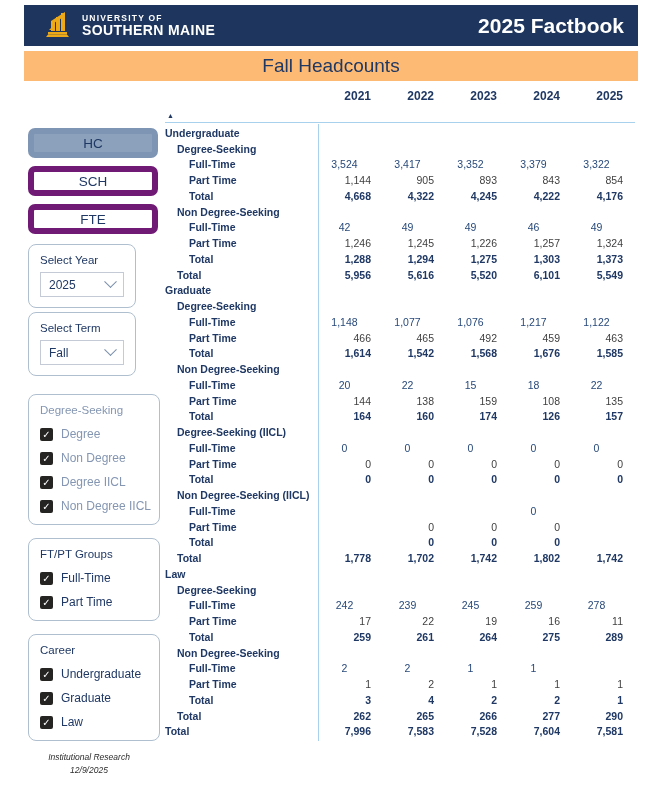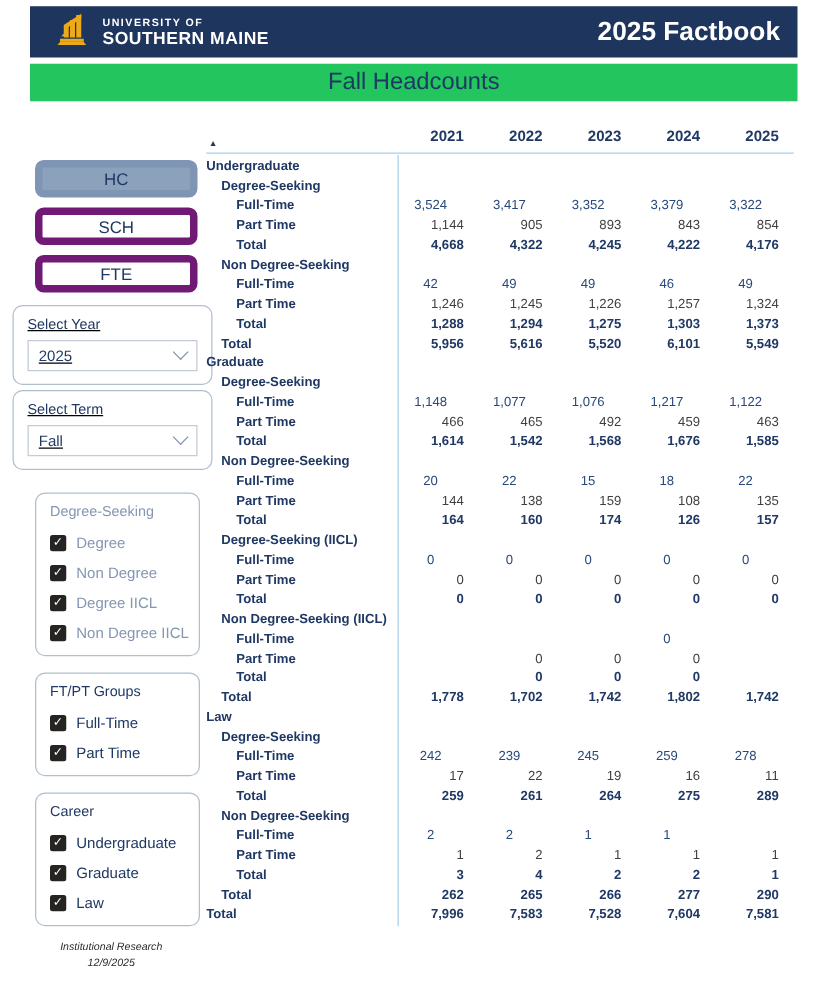--- a/index.html
+++ b/index.html
@@ -12,52 +12,52 @@
             background:#1E355E; display:flex; align-items:center; }
   .logo-wrap { display:flex; align-items:center; gap:8px; padding-left:20px; }
   .logo-text { color:#fff; line-height:1.05; }
   .logo-line1 { font-size:8.5px; font-weight:bold; letter-spacing:1.2px; }
   .logo-line2 { font-size:14px; font-weight:bold; letter-spacing:0.4px; }
   .factbook-title { position:absolute; right:14px; top:50%; transform:translateY(-50%);
                     color:#fff; font-size:21px; font-weight:bold; }
 
   
   .subtitle-bar { position:absolute; left:24px; top:51px; width:614px; height:30px;
-                  background:#22c55e; display:flex; align-items:center; justify-content:center; }
+                  background:#fdba74; display:flex; align-items:center; justify-content:center; }
   .subtitle-text { color:#1F3864; font-size:19px; }
 
   
   .navbtn { position:absolute; left:28px; width:130px; height:30px; border-radius:7px;
             border:6px solid #701a75; background:#fff; color:#1F3864; font-size:13.5px;
             font-family:"Liberation Sans",sans-serif; cursor:pointer; }
   .navbtn.selected { background:#8CA2BC; border-color:#7E95B3; }
   #btn-hc { top:128px; } #btn-sch { top:166px; } #btn-fte { top:204px; }
 
   .panel { border:1px solid #AFBFD0; border-radius:8px; background:#fff; padding:9px 11px; }
-  .select-panel { position:absolute; left:10px; width:160px; height:64px;text-decoration:underline; }
+  .select-panel { position:absolute; left:28px; width:108px; height:64px; }
   #year-panel { top:244px; } #term-panel { top:312px; }
   .panel-title { font-size:11.5px; color:#1F3864; margin-bottom:6px; }
   .dropdown { height:25px; border:1px solid #C4CBD6; background:#fff; display:flex;
               align-items:center; justify-content:space-between; padding:0 8px; cursor:pointer; }
   .dd-value { font-size:12px; color:#1F3864; }
   .chevron { width:9px; height:9px; border-right:1.6px solid #7C90AC; border-bottom:1.6px solid #7C90AC;
              transform:rotate(45deg) translate(-2px,-2px); }
 
   #filter-groups { position:absolute; left:28px; top:394px; width:132px; }
   .chk-panel { width:132px; margin-bottom:13px; padding-bottom:6px; }
   .chk-row { display:flex; align-items:center; gap:8px; height:24px; cursor:pointer; }
   .chk { width:13px; height:13px; background:#252423; color:#fff; font-size:10px; line-height:13px;
          text-align:center; border-radius:2px; flex:0 0 13px; }
   .chk-label { font-size:12px; color:#1F3864; white-space:nowrap; }
   .chk-panel.muted .panel-title, .chk-panel.muted .chk-label { color:#8496B2; }
 
   
   .matrix { position:absolute; left:165px; top:96px; width:470px; }
   .thead { display:flex; height:27px; align-items:flex-end; border-bottom:1px solid #A8D1EE;
-           padding-bottom:6px; position:relative; }
+           padding-bottom:19px; position:relative; }
   .thc-label { width:153px; }
   .thc { width:63px; text-align:right; padding-right:10px; font-size:12px; font-weight:bold;
          color:#1F3864; cursor:pointer; }
   .sort-arrow { position:absolute; left:2px; bottom:3px; font-size:7px; color:#1F3864; cursor:pointer; }
   .vline { position:absolute; left:153px; top:28px; width:1px; height:617px; background:#A8D1EE; }
   #table-rows { margin-top:2px; }
   .trow { display:flex; height:15.75px; align-items:center; }
   .tlabel { width:153px; font-size:10.5px; font-weight:bold; color:#1F3864; white-space:nowrap;
             overflow:hidden; }
   .ind0 { padding-left:0; } .ind1 { padding-left:12px; } .ind2 { padding-left:24px; }

